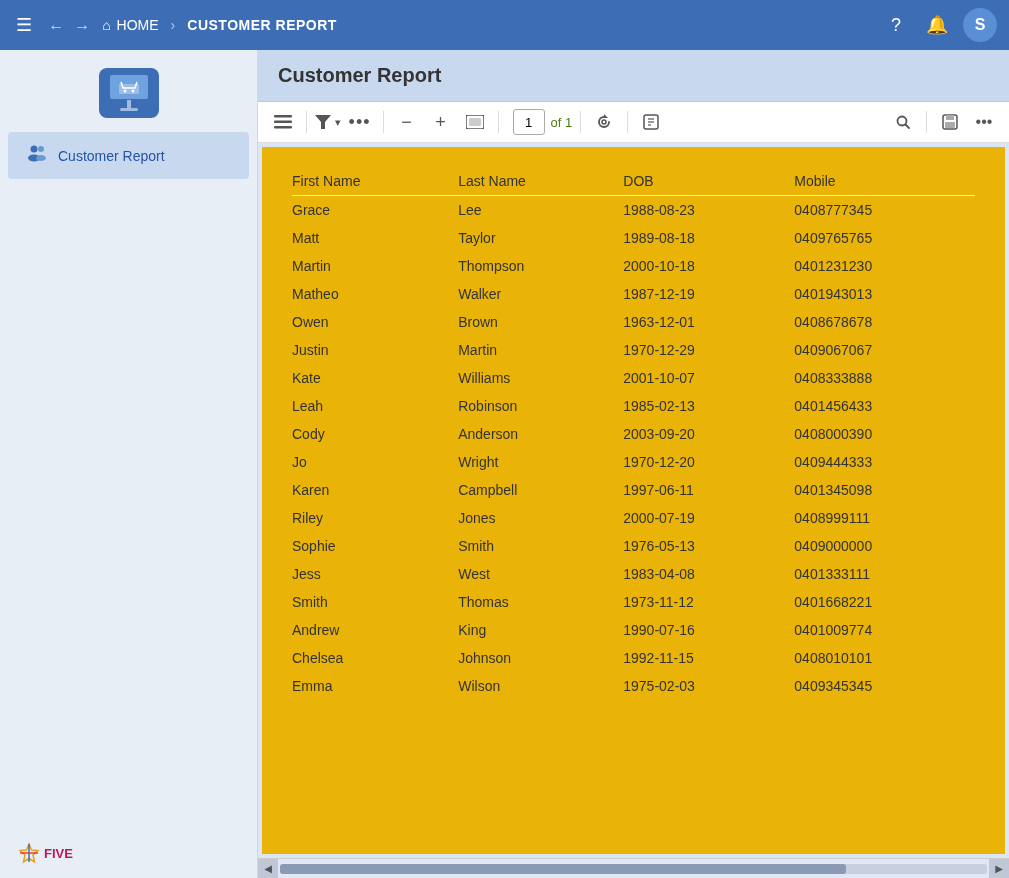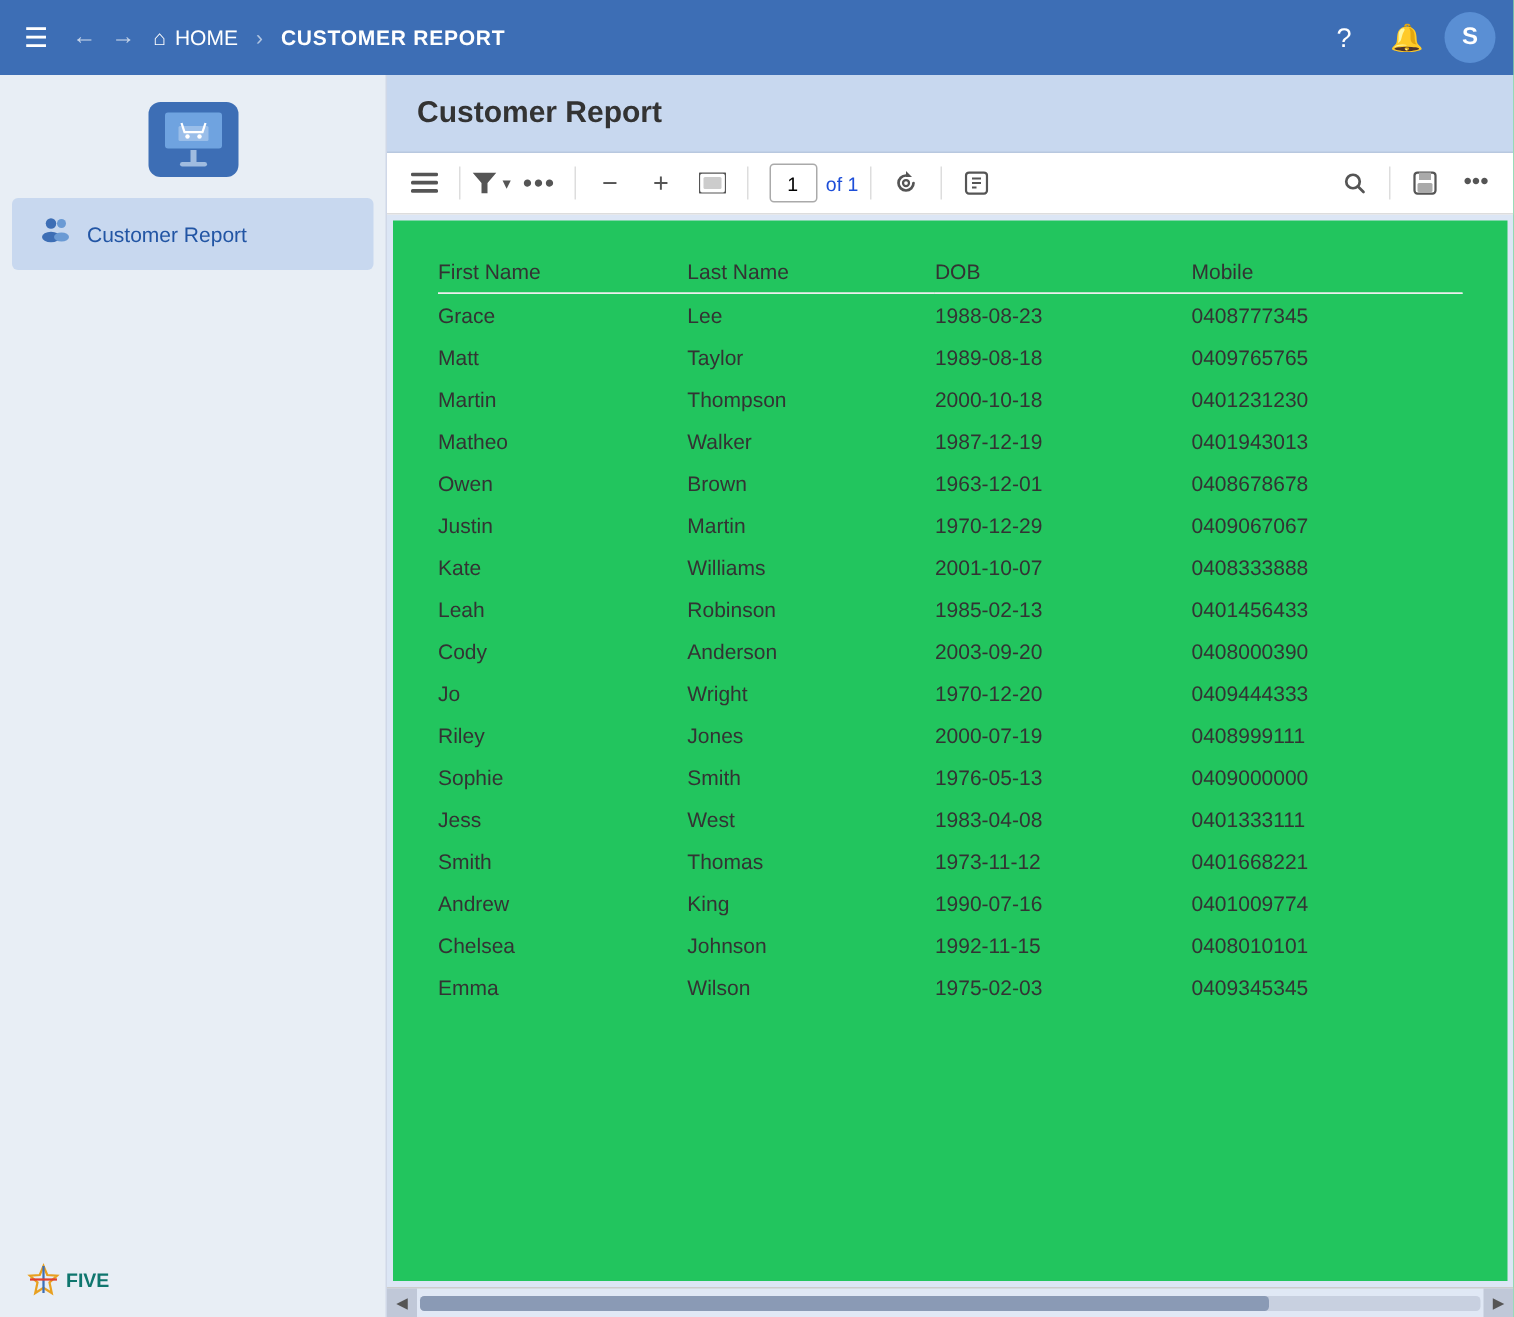--- a/index.html
+++ b/index.html
@@ -73,21 +73,21 @@
       padding: 10px 18px; cursor: pointer;
       background: #c8d8ef; border-radius: 4px; margin: 4px 8px;
       color: #2255a4; font-size: 14px; font-weight: 500;
     }
     .sidebar-nav-item .item-icon { font-size: 20px; color: #3d6eb5; }
     .sidebar-footer {
       margin-top: auto; padding: 14px 18px;
       display: flex; align-items: center; gap: 6px;
     }
     .five-logo {
-      display: flex; align-items: center; gap: 4px; font-size: 13px; font-weight: bold; color: #0f766e;
+      display: flex; align-items: center; gap: 4px; font-size: 13px; font-weight: bold; color: #be185d;
     }
     .five-star {
       display: inline-block;
       width: 22px; height: 22px;
     }
 
     
     .content-area {
       flex: 1;
       display: flex;
@@ -124,36 +124,36 @@
     }
     .toolbar-sep { width: 1px; height: 22px; background: #ddd; margin: 0 4px; }
     .toolbar-filter { display: flex; align-items: center; gap: 2px; cursor: pointer; color: #555; font-size: 14px; }
     .pagination {
       display: flex; align-items: center; gap: 6px; margin-left: 6px;
     }
     .page-input {
       width: 32px; height: 26px; border: 1px solid #aaa; border-radius: 3px;
       text-align: center; font-size: 13px;
     }
-    .page-of { font-size: 13px; color: #1d4ed8; }
+    .page-of { font-size: 13px; color: #4d7c0f; }
     .toolbar-right { margin-left: auto; display: flex; align-items: center; gap: 4px; }
 
     
     .report-body {
       flex: 1;
       overflow: hidden;
       position: relative;
       display: flex;
       flex-direction: column;
     }
     .report-scroll {
       flex: 1;
       overflow-y: auto;
       overflow-x: hidden;
-      background: #22c55e;
+      background: #eab308;
       margin: 4px;
     }
     .report-scroll::-webkit-scrollbar { width: 10px; }
     .report-scroll::-webkit-scrollbar-track { background: #f0f0f0; }
     .report-scroll::-webkit-scrollbar-thumb { background: #aaa; border-radius: 3px; }
 
     
     .data-table {
       width: 100%;
       border-collapse: collapse;
@@ -406,20 +406,26 @@
                   <td>2003-09-20</td>
                   <td>0408000390</td>
                 </tr>
                 <tr>
                   <td>Jo</td>
                   <td>Wright</td>
                   <td>1970-12-20</td>
                   <td>0409444333</td>
                 </tr>
                 <tr>
+                  <td>Karen</td>
+                  <td>Campbell</td>
+                  <td>1997-06-11</td>
+                  <td>0401345098</td>
+                </tr>
+                <tr>
                   <td>Riley</td>
                   <td>Jones</td>
                   <td>2000-07-19</td>
                   <td>0408999111</td>
                 </tr>
                 <tr>
                   <td>Sophie</td>
                   <td>Smith</td>
                   <td>1976-05-13</td>
                   <td>0409000000</td>

